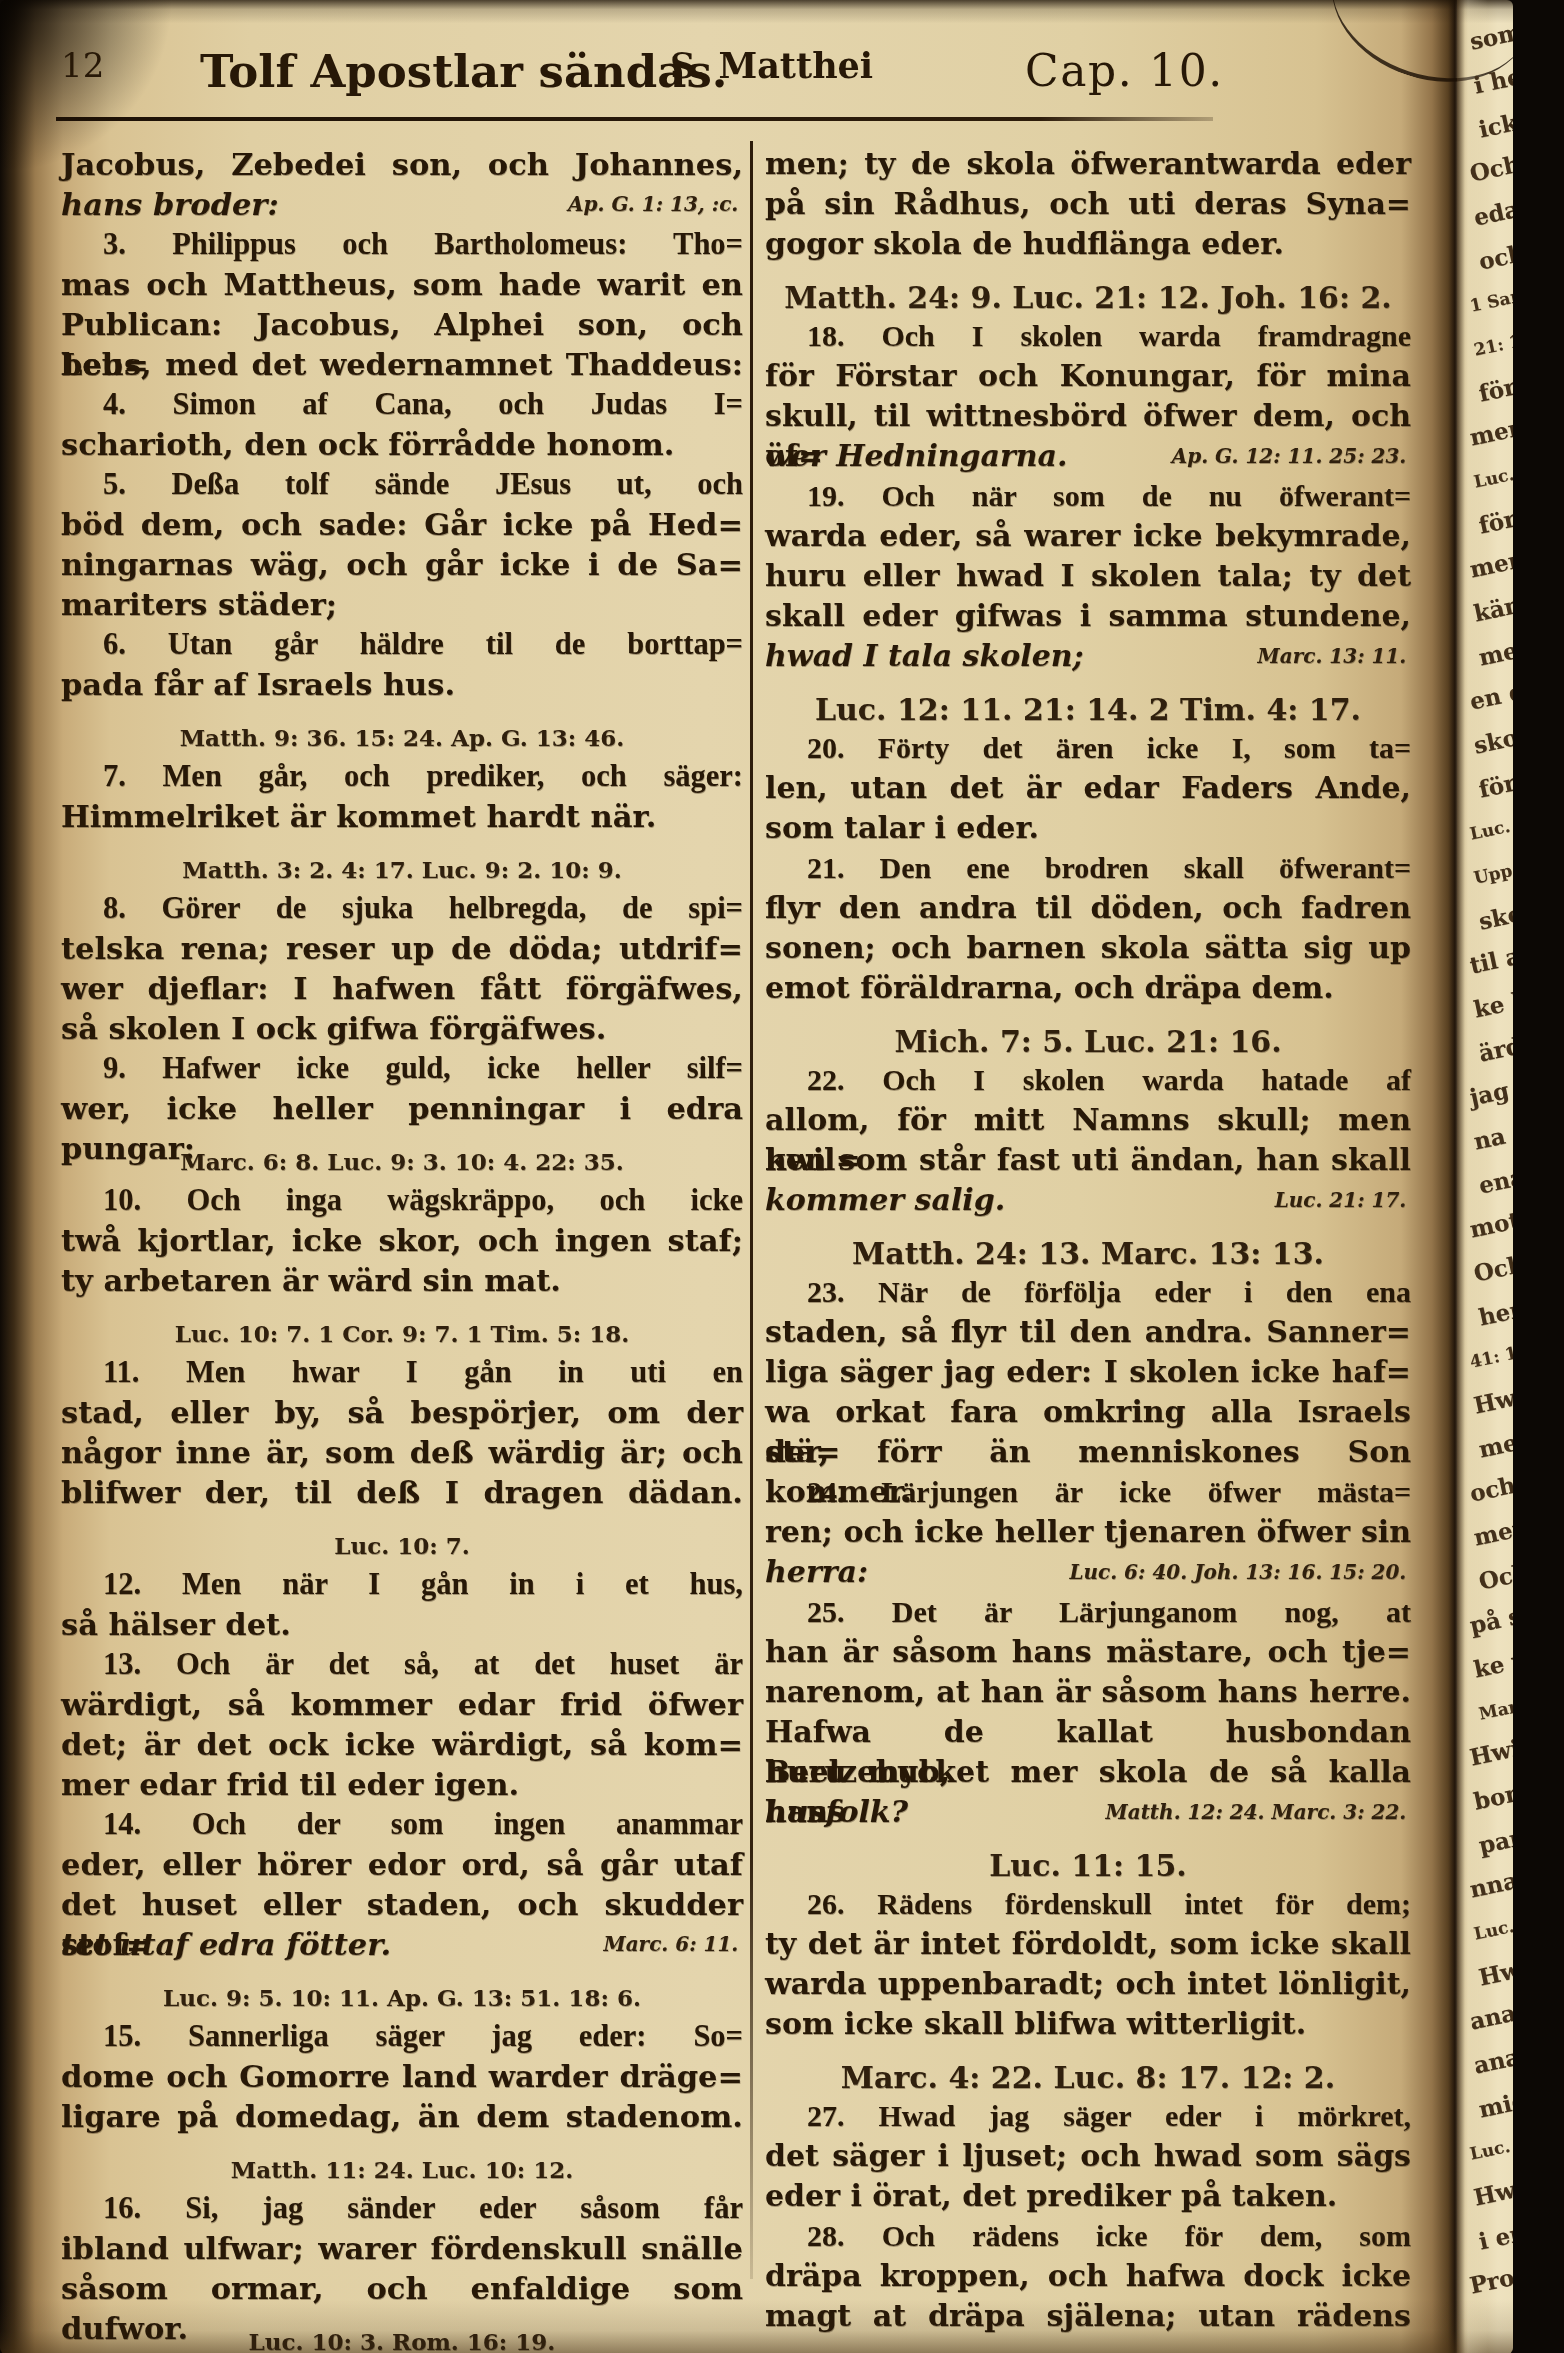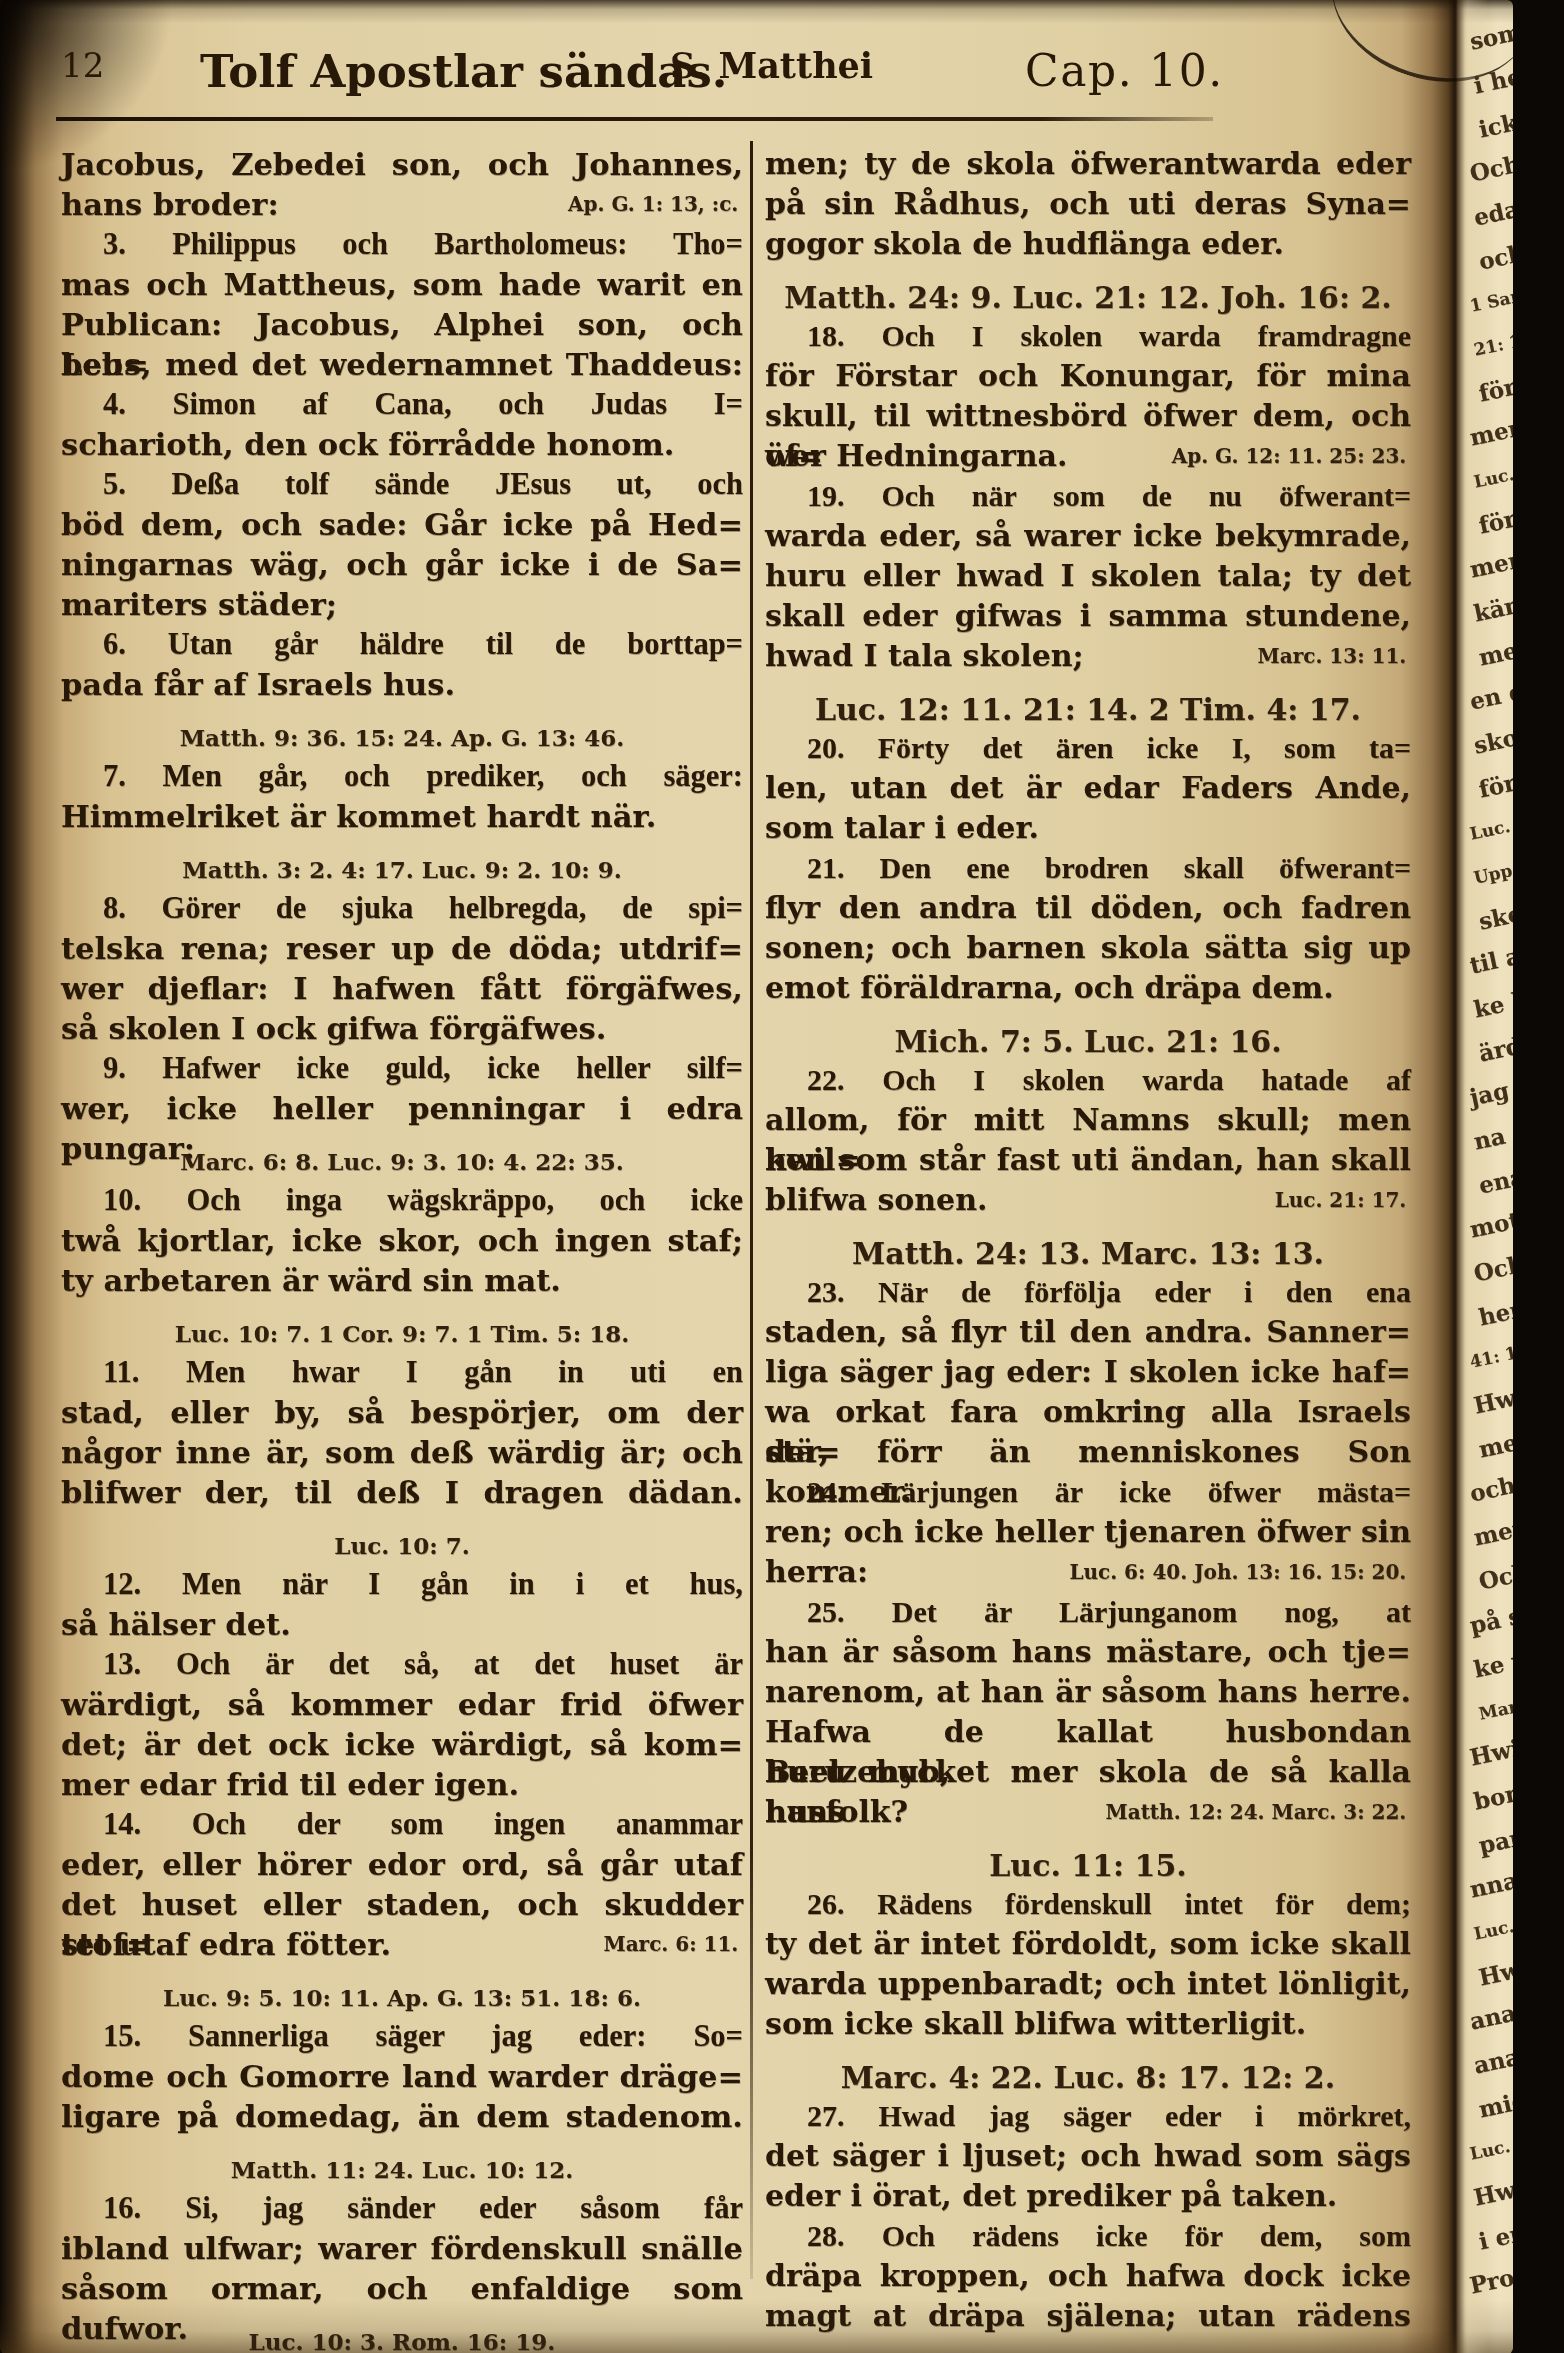--- a/index.html
+++ b/index.html
@@ -36,21 +36,21 @@
   #col-left{left:61px;width:682px;}
   #col-right{left:765px;width:646px;}
   .col .line{
     font-size:30.5px;line-height:40px;height:40px;font-weight:bold;
     text-shadow:0.5px 0.5px 0 rgba(43,26,9,0.35);
   }
   #col-right .line{font-size:30px;}
   .line.j{text-align:justify;text-align-last:justify;}
   .line.short{text-align:left;}
   .line.indent{text-indent:42px;font-family:Liberation Serif, serif;}
-  .line.hasref{display:flex;justify-content:space-between;align-items:flex-start;text-indent:0;}
+  .line.hasref{display:flex;justify-content:space-between;align-items:flex-start;text-indent:0;font-style:italic;}
   .line.hasref .line-text{flex:0 0 auto;}
   .line-ref{font-size:20px;font-weight:bold;color:#30200d;padding-right:4.7px;}
   .col .line.ref{font-size:23px;line-height:36px;height:36px;text-align:center;
                  color:#30200d;text-align-last:center;margin-top:16px;}
   
   #edge{position:absolute;left:1457px;top:0;width:108px;height:2354px;overflow:hidden;
         padding:20.3px 0 0 11px;box-sizing:border-box;
         background:linear-gradient(90deg,rgba(120,90,50,0.25) 0px,rgba(255,248,222,0.25) 11px,rgba(0,0,0,0) 31px);}
   #edge .line{font-size:23px;line-height:44px;height:44px;font-weight:bold;color:#43301a;
         white-space:nowrap;transform:rotate(-12deg);transform-origin:0 50%;
@@ -162,21 +162,21 @@
       <div class="line short"><span class="line-text">som talar i eder.</span></div>
       <div class="line j indent"><span class="line-text">21. Den ene brodren skall öfwerant=</span></div>
       <div class="line j"><span class="line-text">flyr den andra til döden, och fadren</span></div>
       <div class="line j"><span class="line-text">sonen; och barnen skola sätta sig up</span></div>
       <div class="line short"><span class="line-text">emot föräldrarna, och dräpa dem.</span></div>
       <div class="line ref"><span class="line-text">Mich. 7: 5. Luc. 21: 16.</span></div>
       <div class="line j indent"><span class="line-text">22. Och I skolen warda hatade af</span></div>
       <div class="line j"><span class="line-text">allom, för mitt Namns skull; men hwil=</span></div>
       <div class="line j"><span class="line-text">ken som står fast uti ändan, han skall</span></div>
       <div class="line short hasref">
-        <span class="line-text">blifwa sonen.</span>
+        <span class="line-text">kommer salig.</span>
         <span class="line-ref">Luc. 21: 17.</span>
       </div>
       <div class="line ref"><span class="line-text">Matth. 24: 13. Marc. 13: 13.</span></div>
       <div class="line j indent"><span class="line-text">23. När de förfölja eder i den ena</span></div>
       <div class="line j"><span class="line-text">staden, så flyr til den andra. Sanner=</span></div>
       <div class="line j"><span class="line-text">liga säger jag eder: I skolen icke haf=</span></div>
       <div class="line j"><span class="line-text">wa orkat fara omkring alla Israels stä=</span></div>
       <div class="line j"><span class="line-text">der, förr än menniskones Son kommer.</span></div>
       <div class="line j indent"><span class="line-text">24. Lärjungen är icke öfwer mästa=</span></div>
       <div class="line j"><span class="line-text">ren; och icke heller tjenaren öfwer sin</span></div>

